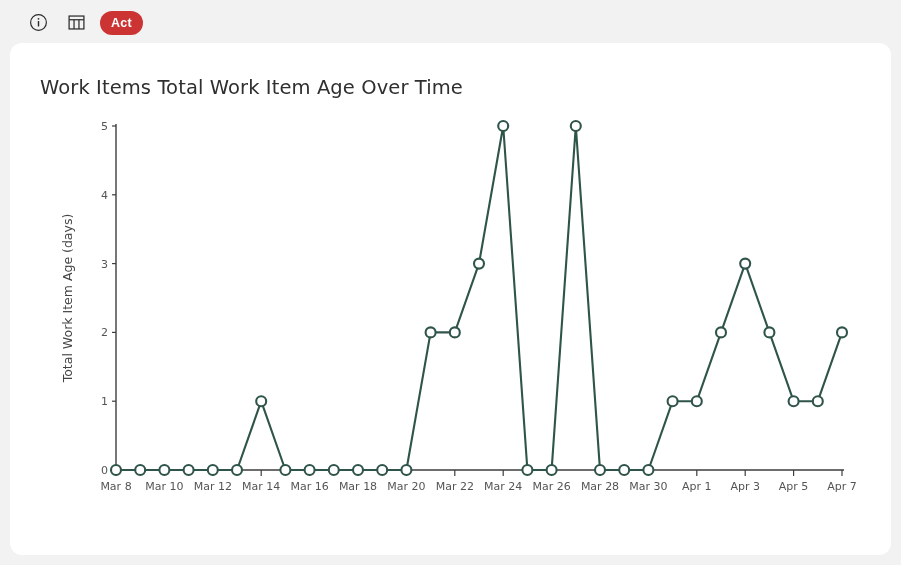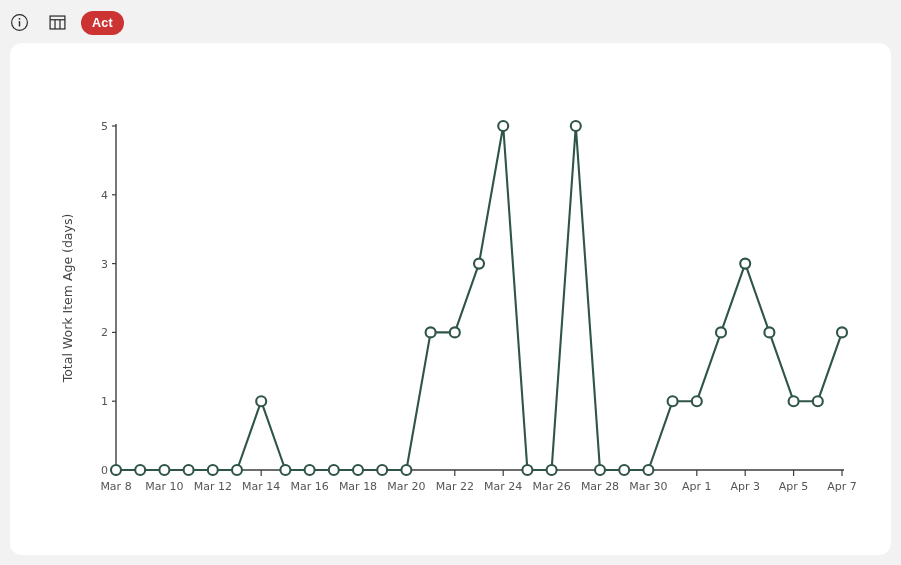--- a/index.html
+++ b/index.html
@@ -17,21 +17,21 @@
 
   
   #toolbar {
     position: absolute;
     left: 0; top: 0;
     width: 901px;
     height: 45px;
     display: flex;
     align-items: center;
     gap: 10px;
-    padding-left: 5px;
+    padding-left: 24px;
     box-sizing: border-box;
     background: #f2f2f2;
   }
   .tb-icon {
     width: 28px;
     height: 28px;
     display: flex;
     align-items: center;
     justify-content: center;
     color: #2b2b2b;
@@ -127,20 +127,21 @@
       <rect x="2.2" y="3.2" width="15.6" height="13.6" fill="none" stroke="#2b2b2b" stroke-width="1.3"></rect>
       <line x1="2.2" y1="7.1" x2="17.8" y2="7.1" stroke="#2b2b2b" stroke-width="1.3"></line>
       <line x1="7.4" y1="7.1" x2="7.4" y2="16.8" stroke="#2b2b2b" stroke-width="1.3"></line>
       <line x1="12.6" y1="7.1" x2="12.6" y2="16.8" stroke="#2b2b2b" stroke-width="1.3"></line>
     </svg>
   </div>
   <button id="act-button">Act</button>
 </div>
 
 <div id="chart-card">
+  <div id="chart-title">Work Items Total Work Item Age Over Time</div>
 
   <div id="plot-area">
     <svg id="plot-svg" width="881" height="512">
       <g id="y-axis-group">
           <line x1="106" y1="81" x2="106" y2="427" class="axis-line"></line>
           <line x1="102" y1="427" x2="106" y2="427" class="tick-line"></line>
           <text x="98" y="431" text-anchor="end" class="tick-text">0</text>
           <line x1="102" y1="358.2" x2="106" y2="358.2" class="tick-line"></line>
           <text x="98" y="362.2" text-anchor="end" class="tick-text">1</text>
           <line x1="102" y1="289.4" x2="106" y2="289.4" class="tick-line"></line>

